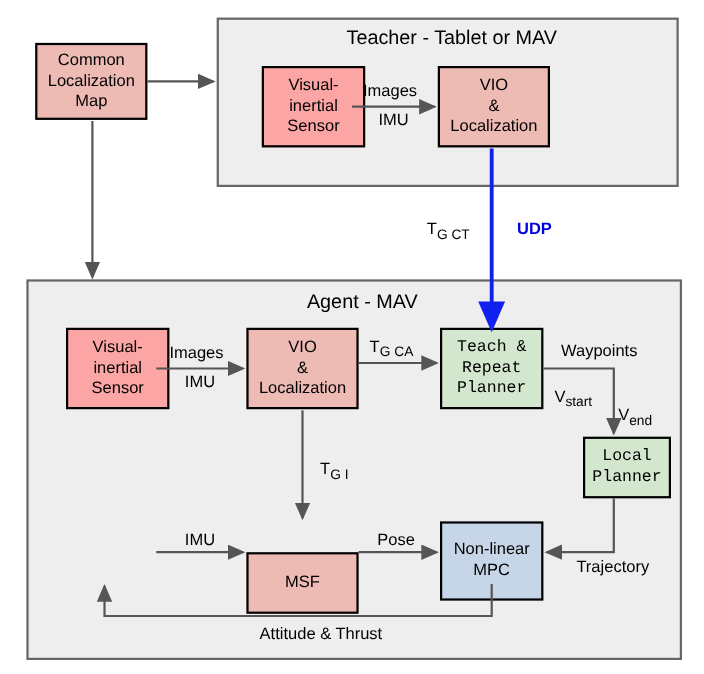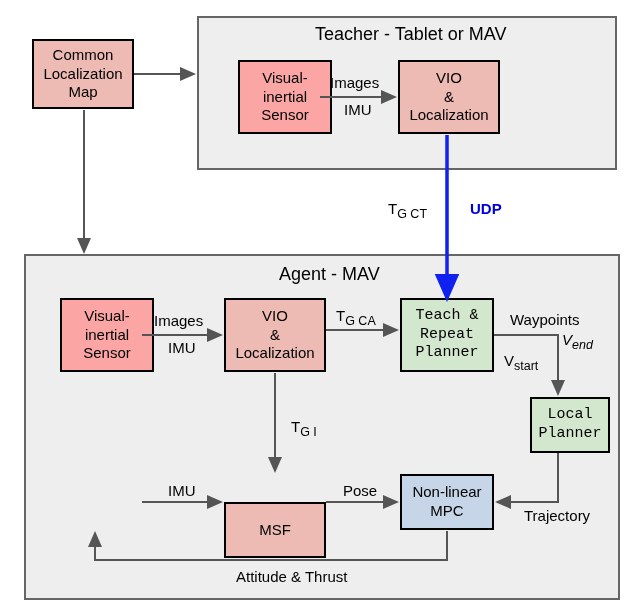--- a/index.html
+++ b/index.html
@@ -49,30 +49,30 @@
 <div class="box green" style="left:400px;top:298px;width:94px;height:74px;">
       <span>Teach &amp;<br>Repeat<br>Planner</span>
     </div>
 <div class="box green" style="left:530px;top:397px;width:80px;height:56px;">
       <span>Local<br>Planner</span>
     </div>
 
 <div class="box pink" style="left:224px;top:502px;width:102px;height:56px;">
       <span>MSF</span>
     </div>
-<div class="box blue" style="left:400px;top:474px;width:94px;height:56px;">
+<div class="box blue" style="left:400px;top:474px;width:94px;height:72px;">
       <span>Non-linear<br>MPC</span>
     </div>
 
 <div class="label" style="left:154px;top:312px;">Images</div>
 <div class="label" style="left:168px;top:339px;">IMU</div>
 <div class="label" style="left:336px;top:307px;"><span>T</span><sub>G CA</sub></div>
 <div class="label" style="left:510px;top:311px;">Waypoints</div>
 <div class="label" style="left:504px;top:352px;"><span>V</span><sub>start</sub></div>
-<div class="label" style="left:562px;top:331px;font-style:italic;"><span>V</span><sub>end</sub></div>
+<div class="label" style="left:562px;top:369px;"><span>V</span><sub>end</sub></div>
 
 <div class="label" style="left:291px;top:418px;"><span>T</span><sub>G I</sub></div>
 
 <div class="label" style="left:168px;top:482px;">IMU</div>
 <div class="label" style="left:343px;top:482px;">Pose</div>
 <div class="label" style="left:524px;top:507px;">Trajectory</div>
 <div class="label" style="left:236px;top:568px;">Attitude &amp; Thrust</div>
 
 <div class="label" style="left:388px;top:200px;text-align:right;"><span>T</span><sub>G CT</sub></div>
 <div class="label udp" style="left:470px;top:200px;">UDP</div>

